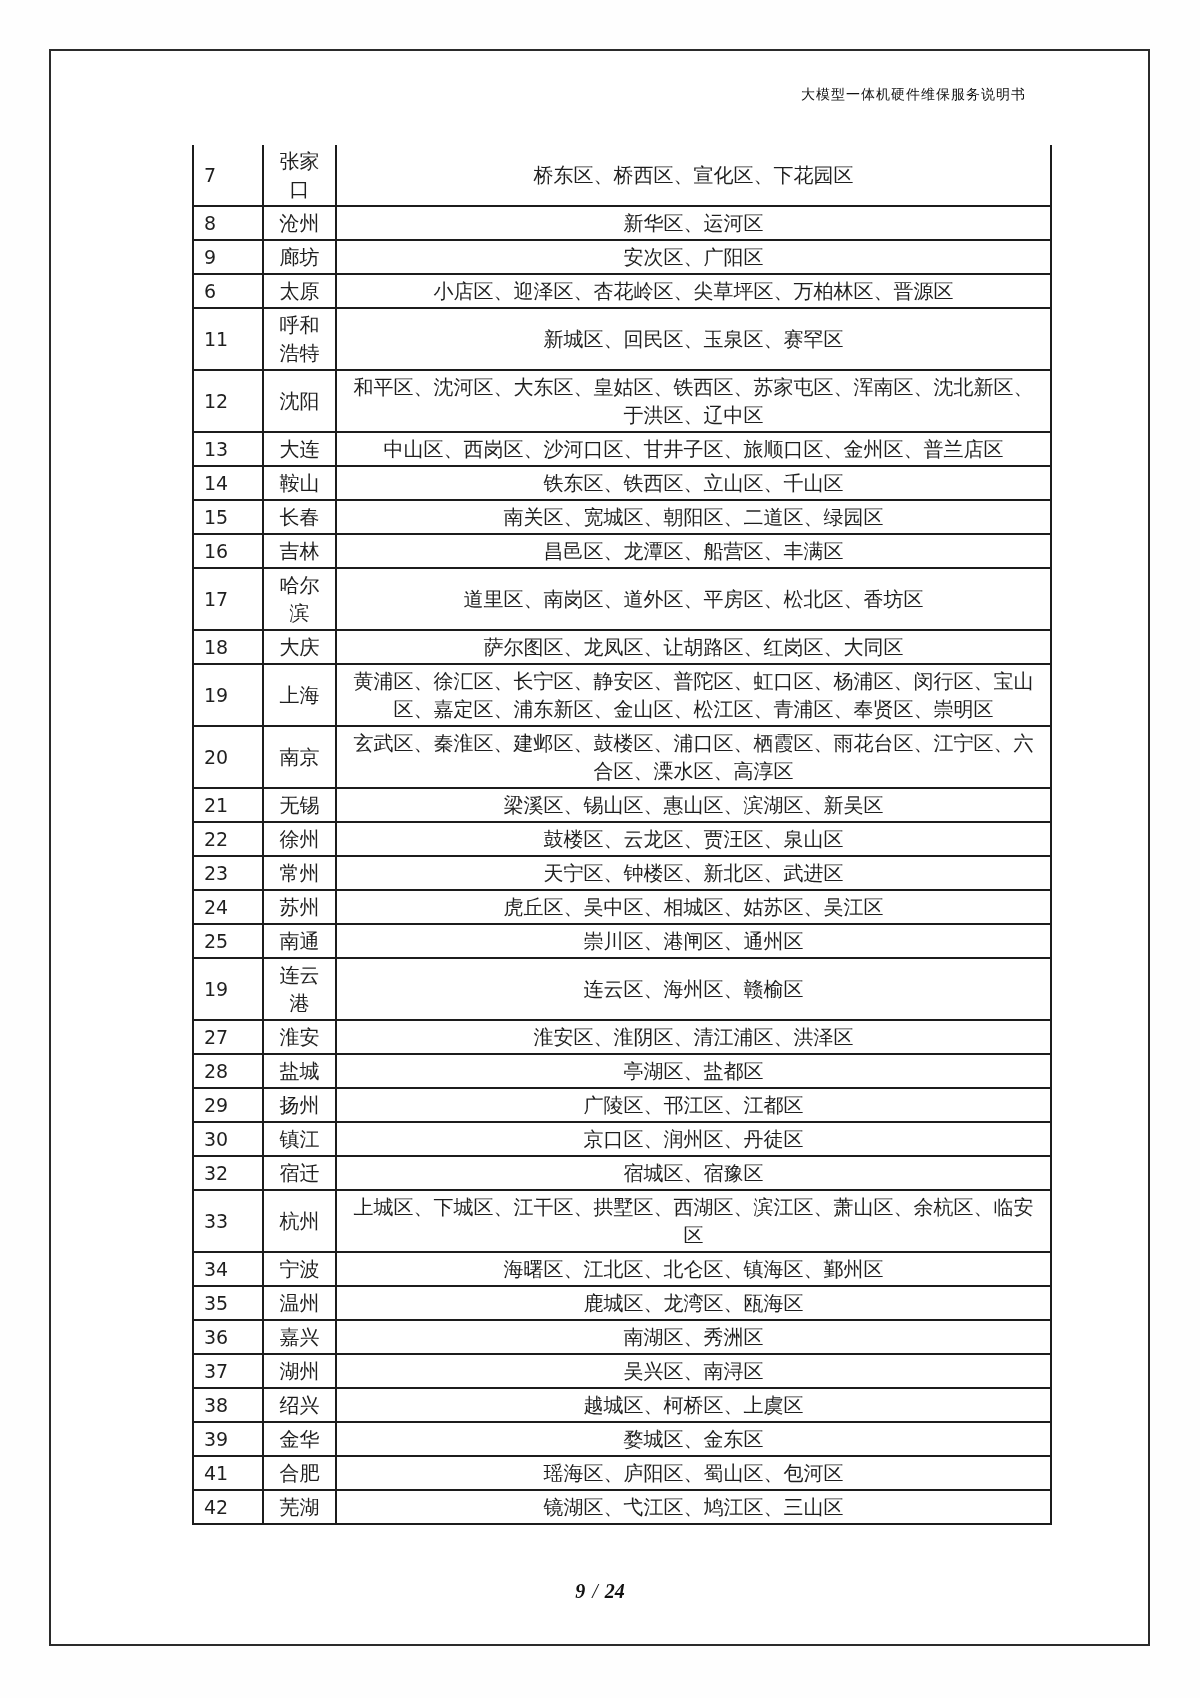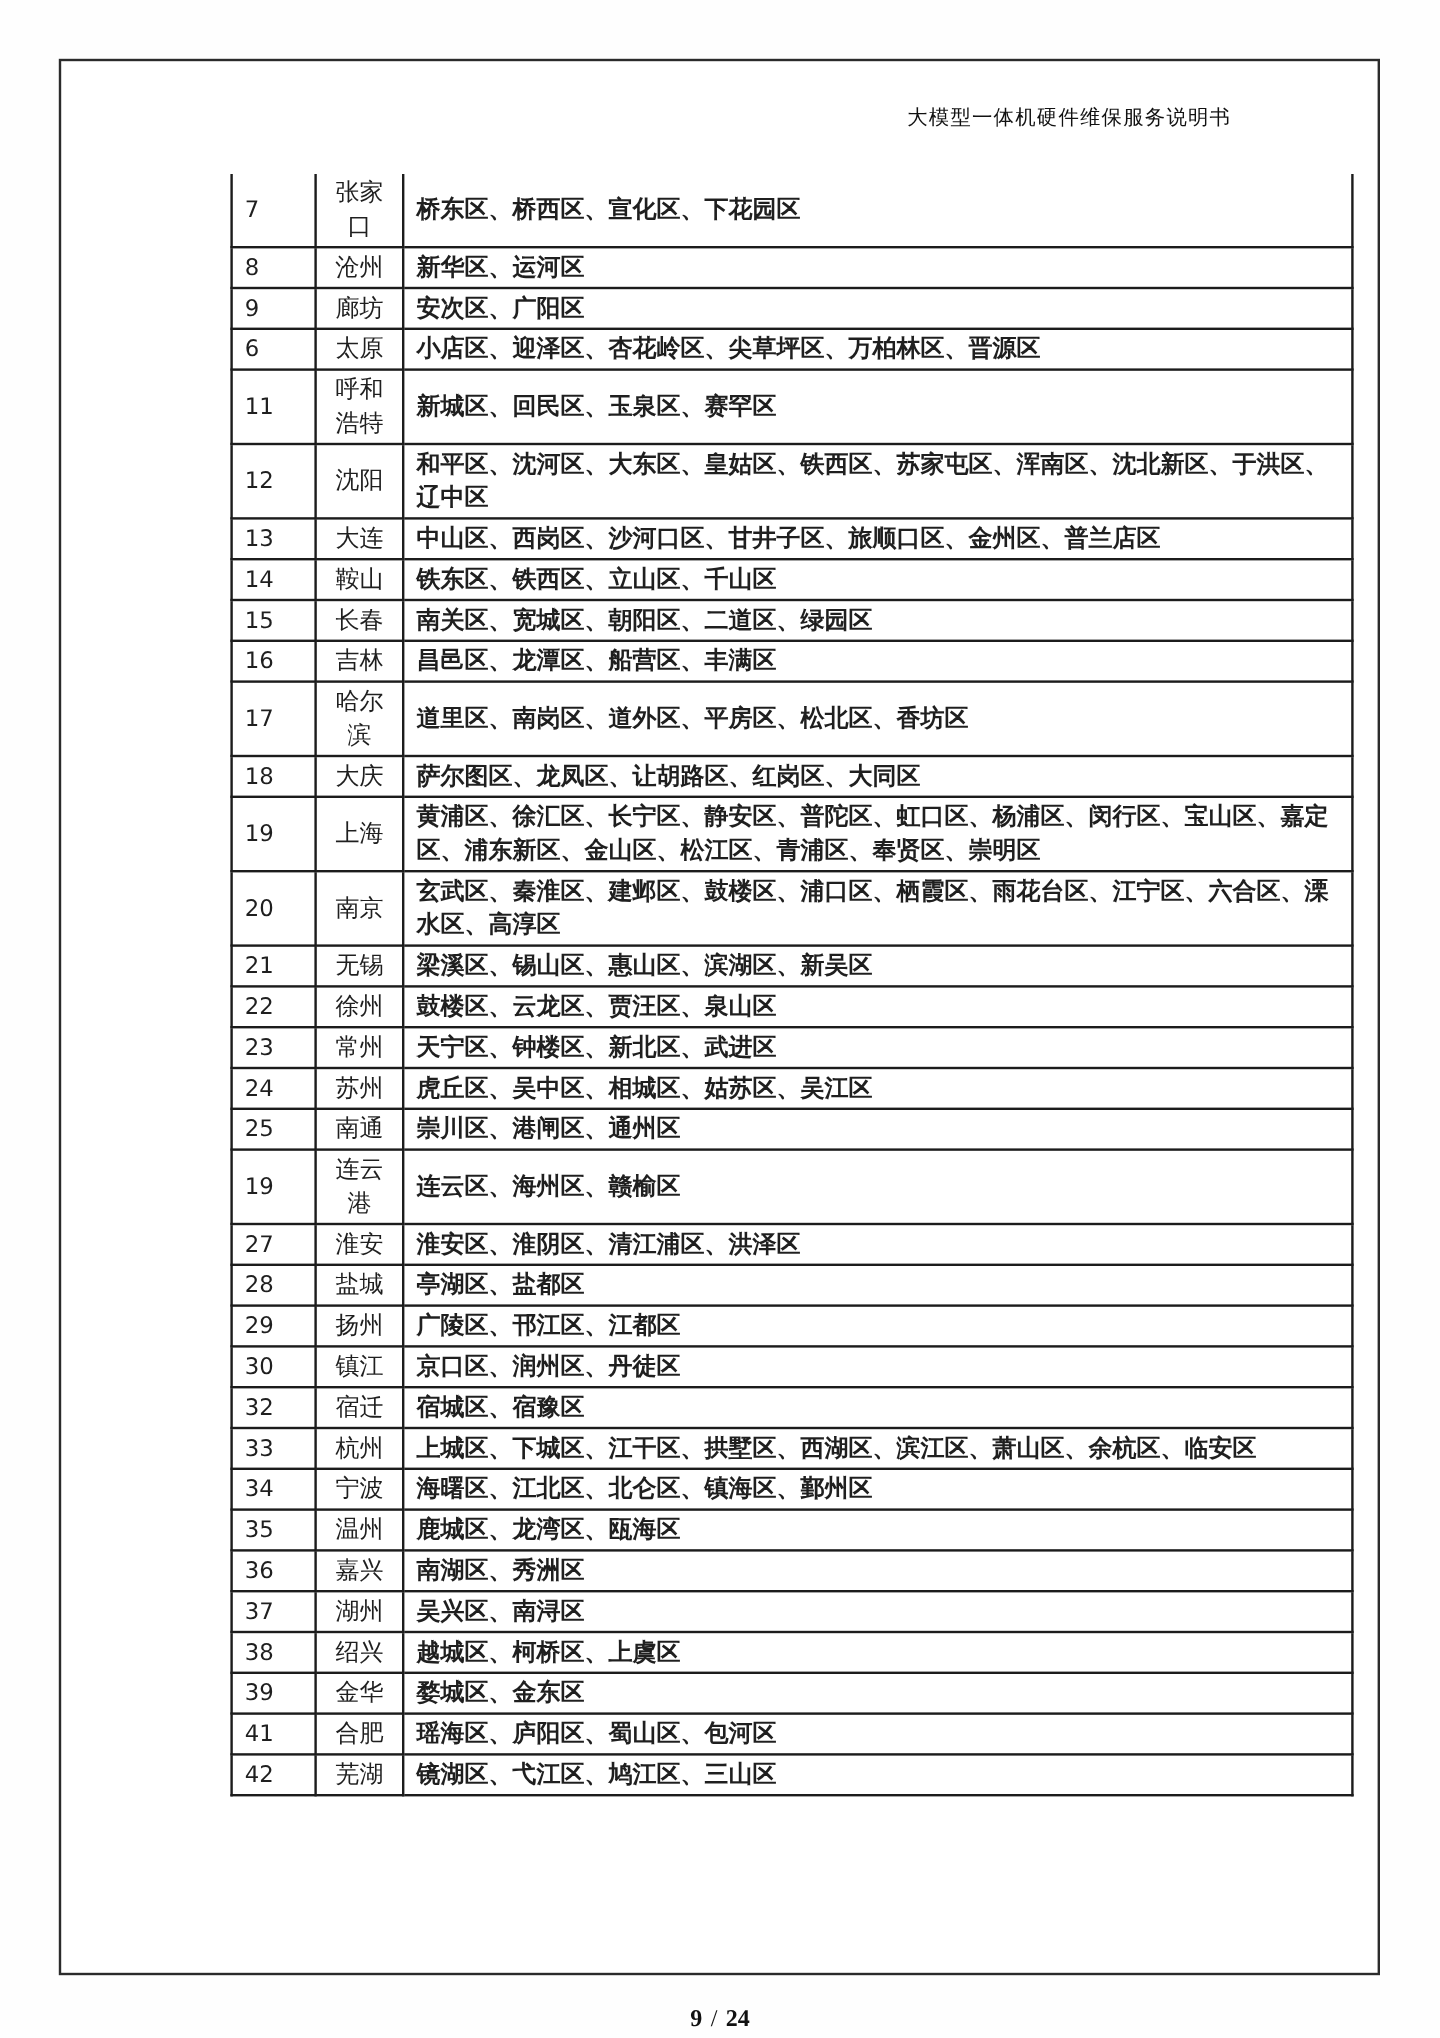--- a/index.html
+++ b/index.html
@@ -23,21 +23,21 @@
     width: 1101px;
     height: 1597px;
     border: 2px solid #2b2b2b;
     background: #ffffff;
     box-sizing: border-box;
   }
   .doc-title {
     position: absolute;
     top: 86px;
     right: 174px;
-    font-size: 17px;
+    font-size: 14px;
     letter-spacing: 1px;
     color: #111111;
     white-space: nowrap;
     text-align: center;
   }
   table.region-table {
     position: absolute;
     left: 192px;
     top: 145px;
     width: 858px;
@@ -66,32 +66,32 @@
     font-size: 19px;
   }
   td.col-city {
     width: 73px;
     text-align: center;
     padding-left: 12px;
     padding-right: 12px;
     margin-left: 40px;
   }
   td.col-districts {
-    width: 791px;
-    text-align: left;
-    font-weight: bold;
+    width: 715px;
+    text-align: center;
   }
   .page-footer {
     position: absolute;
-    top: 1671px;
+    top: 1580px;
     left: 0;
     width: 1200px;
     text-align: center;
     font-size: 20px;
     color: #111111;
+    font-style: italic;
   }
   .page-footer .num {
     font-weight: bold;
   }
   .page-footer .sep {
     font-weight: normal;
     margin: 0 7px;
   }
 </style>
 </head>

